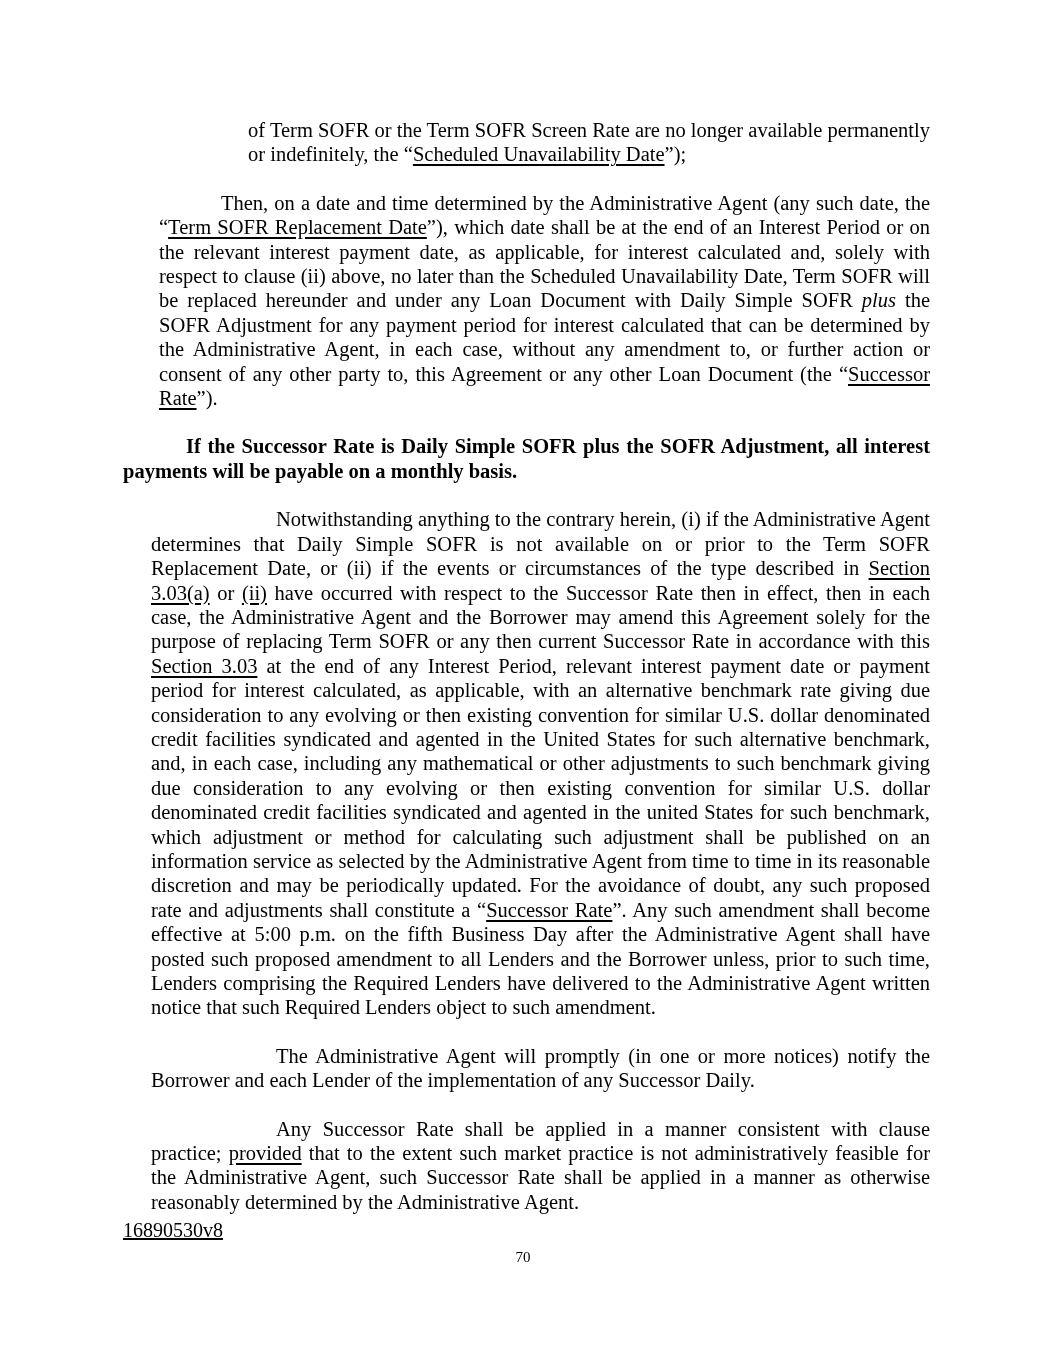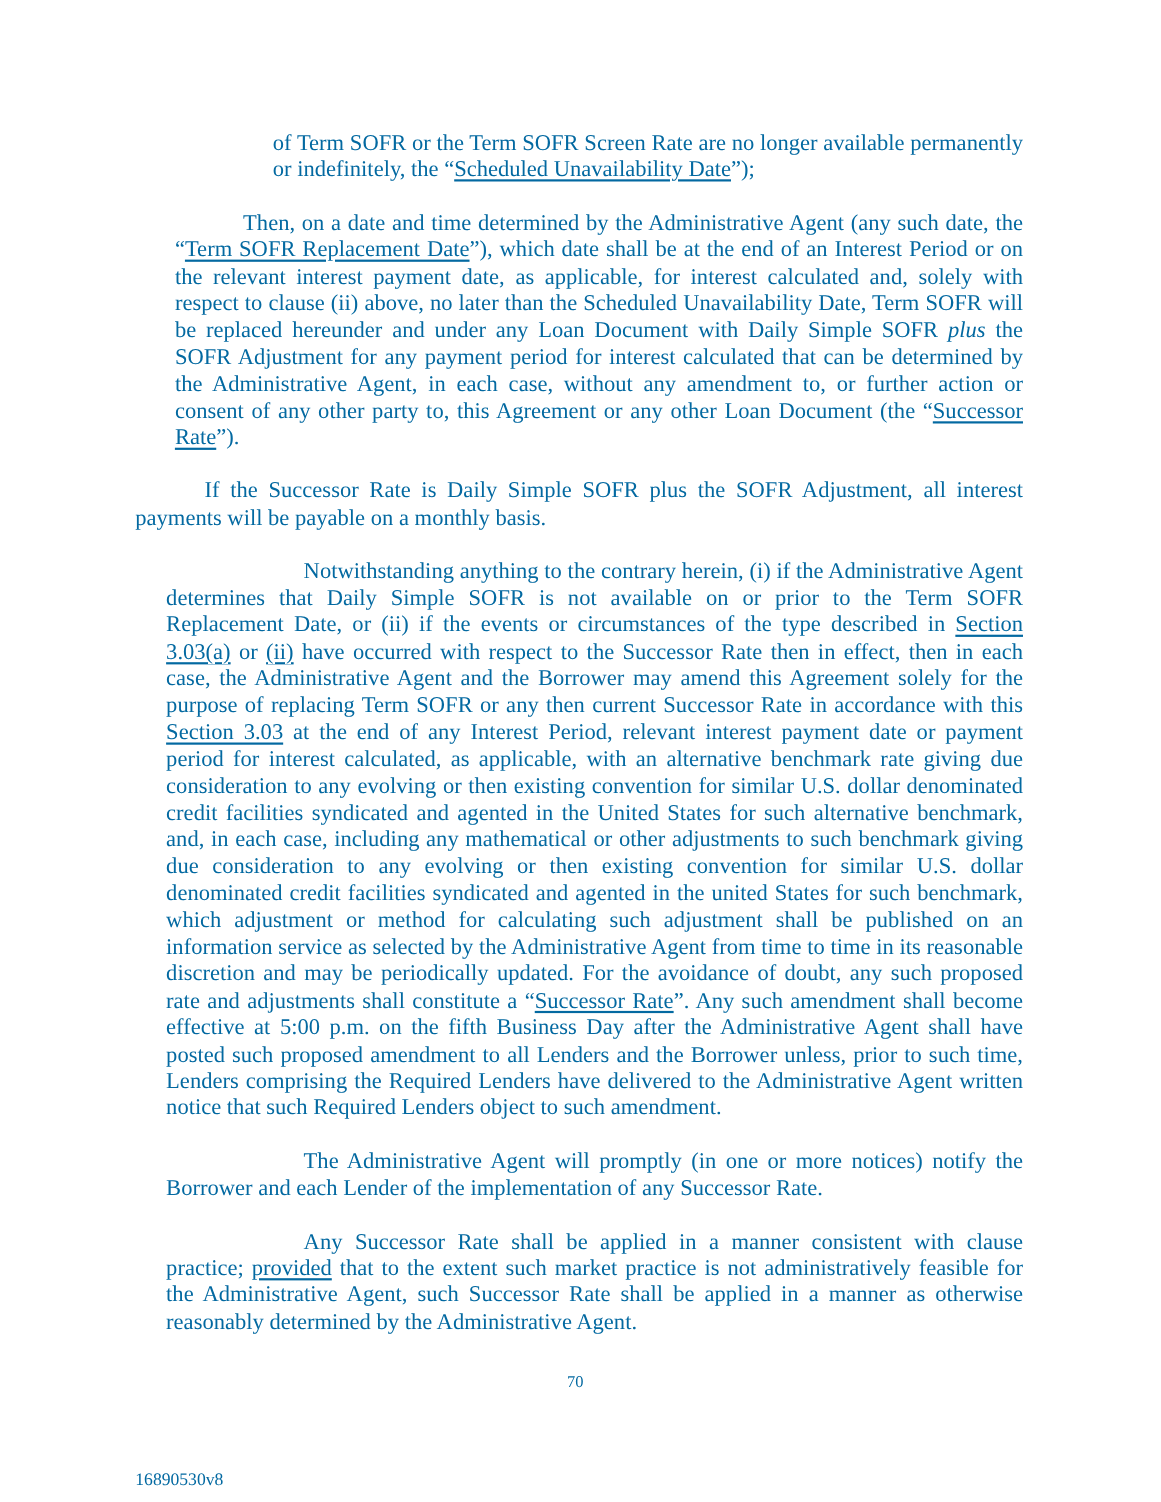--- a/index.html
+++ b/index.html
@@ -6,21 +6,21 @@
     margin: 0;
     padding: 0;
     background: #ffffff;
   }
   .page {
     position: relative;
     width: 1046px;
     height: 1365px;
     background: #ffffff;
     font-family: "Liberation Serif", "DejaVu Serif", serif;
-    color: #0369a1;
+    color: #000000;
     overflow: hidden;
   }
   .content {
     position: absolute;
     left: 123px;
     top: 118px;
     width: 807px;
   }
   .para {
     font-size: 20.5px;
@@ -33,20 +33,21 @@
     margin-left: 125px;
   }
   
   .hang-block {
     margin-left: 36px;
     text-indent: 62px;
   }
   
   .first-small {
     text-indent: 63px;
+    font-weight: bold;
   }
   
   .first-large {
     text-indent: 125px;
     margin-left: 28px;
   }
   .para u {
     text-decoration: underline;
     text-underline-offset: 3px;
   }
@@ -57,31 +58,32 @@
     position: absolute;
     left: 0;
     right: 0;
     top: 1249px;
     text-align: center;
     font-size: 15px;
   }
   .doc-id {
     position: absolute;
     left: 123px;
-    top: 1337px;
-    font-size: 16px;
+    top: 1219px;
+    font-size: 20px;
+    text-decoration: underline;
   }
 </style>
 </head>
 <body>
 
 <div class="page">
   <div class="content">
     <p class="para indent-block"><span>of Term SOFR or the Term SOFR Screen Rate are no longer available permanently or indefinitely, the “</span><u>Scheduled Unavailability Date</u><span>”);</span></p>
     <p class="para hang-block"><span>Then, on a date and time determined by the Administrative Agent (any such date, the “</span><u>Term SOFR Replacement Date</u><span>”), which date shall be at the end of an Interest Period or on the relevant interest payment date, as applicable, for interest calculated and, solely with respect to clause&nbsp;(ii) above, no later than the Scheduled Unavailability Date, Term SOFR will be replaced hereunder and under any Loan Document with Daily Simple SOFR </span><em>plus</em><span> the SOFR Adjustment for any payment period for interest calculated that can be determined by the Administrative Agent, in each case, without any amendment to, or further action or consent of any other party to, this Agreement or any other Loan Document (the “</span><u>Successor Rate</u><span>”).</span></p>
     <p class="para first-small"><span>If the Successor Rate is Daily Simple SOFR plus the SOFR Adjustment, all interest payments will be payable on a monthly basis.</span></p>
     <p class="para first-large"><span>Notwithstanding anything to the contrary herein, (i) if the Administrative Agent determines that Daily Simple SOFR is not available on or prior to the Term SOFR Replacement Date, or (ii) if the events or circumstances of the type described in </span><u>Section 3.03(a)</u><span> or </span><u>(ii)</u><span> have occurred with respect to the Successor Rate then in effect, then in each case, the Administrative Agent and the Borrower may amend this Agreement solely for the purpose of replacing Term SOFR or any then current Successor Rate in accordance with this </span><u>Section 3.03</u><span> at the end of any Interest Period, relevant interest payment date or payment period for interest calculated, as applicable, with an alternative benchmark rate giving due consideration to any evolving or then existing convention for similar U.S. dollar denominated credit facilities syndicated and agented in the United States for such alternative benchmark, and, in each case, including any mathematical or other adjustments to such benchmark giving due consideration to any evolving or then existing convention for similar U.S. dollar denominated credit facilities syndicated and agented in the united States for such benchmark, which adjustment or method for calculating such adjustment shall be published on an information service as selected by the Administrative Agent from time to time in its reasonable discretion and may be periodically updated.  For the avoidance of doubt, any such proposed rate and adjustments shall constitute a “</span><u>Successor Rate</u><span>”.  Any such amendment shall become effective at 5:00 p.m. on the fifth Business Day after the Administrative Agent shall have posted such proposed amendment to all Lenders and the Borrower unless, prior to such time, Lenders comprising the Required Lenders have delivered to the Administrative Agent written notice that such Required Lenders object to such amendment.</span></p>
-    <p class="para first-large"><span>The Administrative Agent will promptly (in one or more notices) notify the Borrower and each Lender of the implementation of any Successor Rate.</span></p>
+    <p class="para first-large"><span>The Administrative Agent will promptly (in one or more notices) notify the Borrower and each Lender of the implementation of any Successor Daily.</span></p>
     <p class="para first-large"><span>Any Successor Rate shall be applied in a manner consistent with clause practice; </span><u>provided</u><span> that to the extent such market practice is not administratively feasible for the Administrative Agent, such Successor Rate shall be applied in a manner as otherwise reasonably determined by the Administrative Agent.</span></p>
   </div>
   <div class="page-number">70</div>
   <div class="doc-id">16890530v8</div>
 </div>
 
 </body></html>

